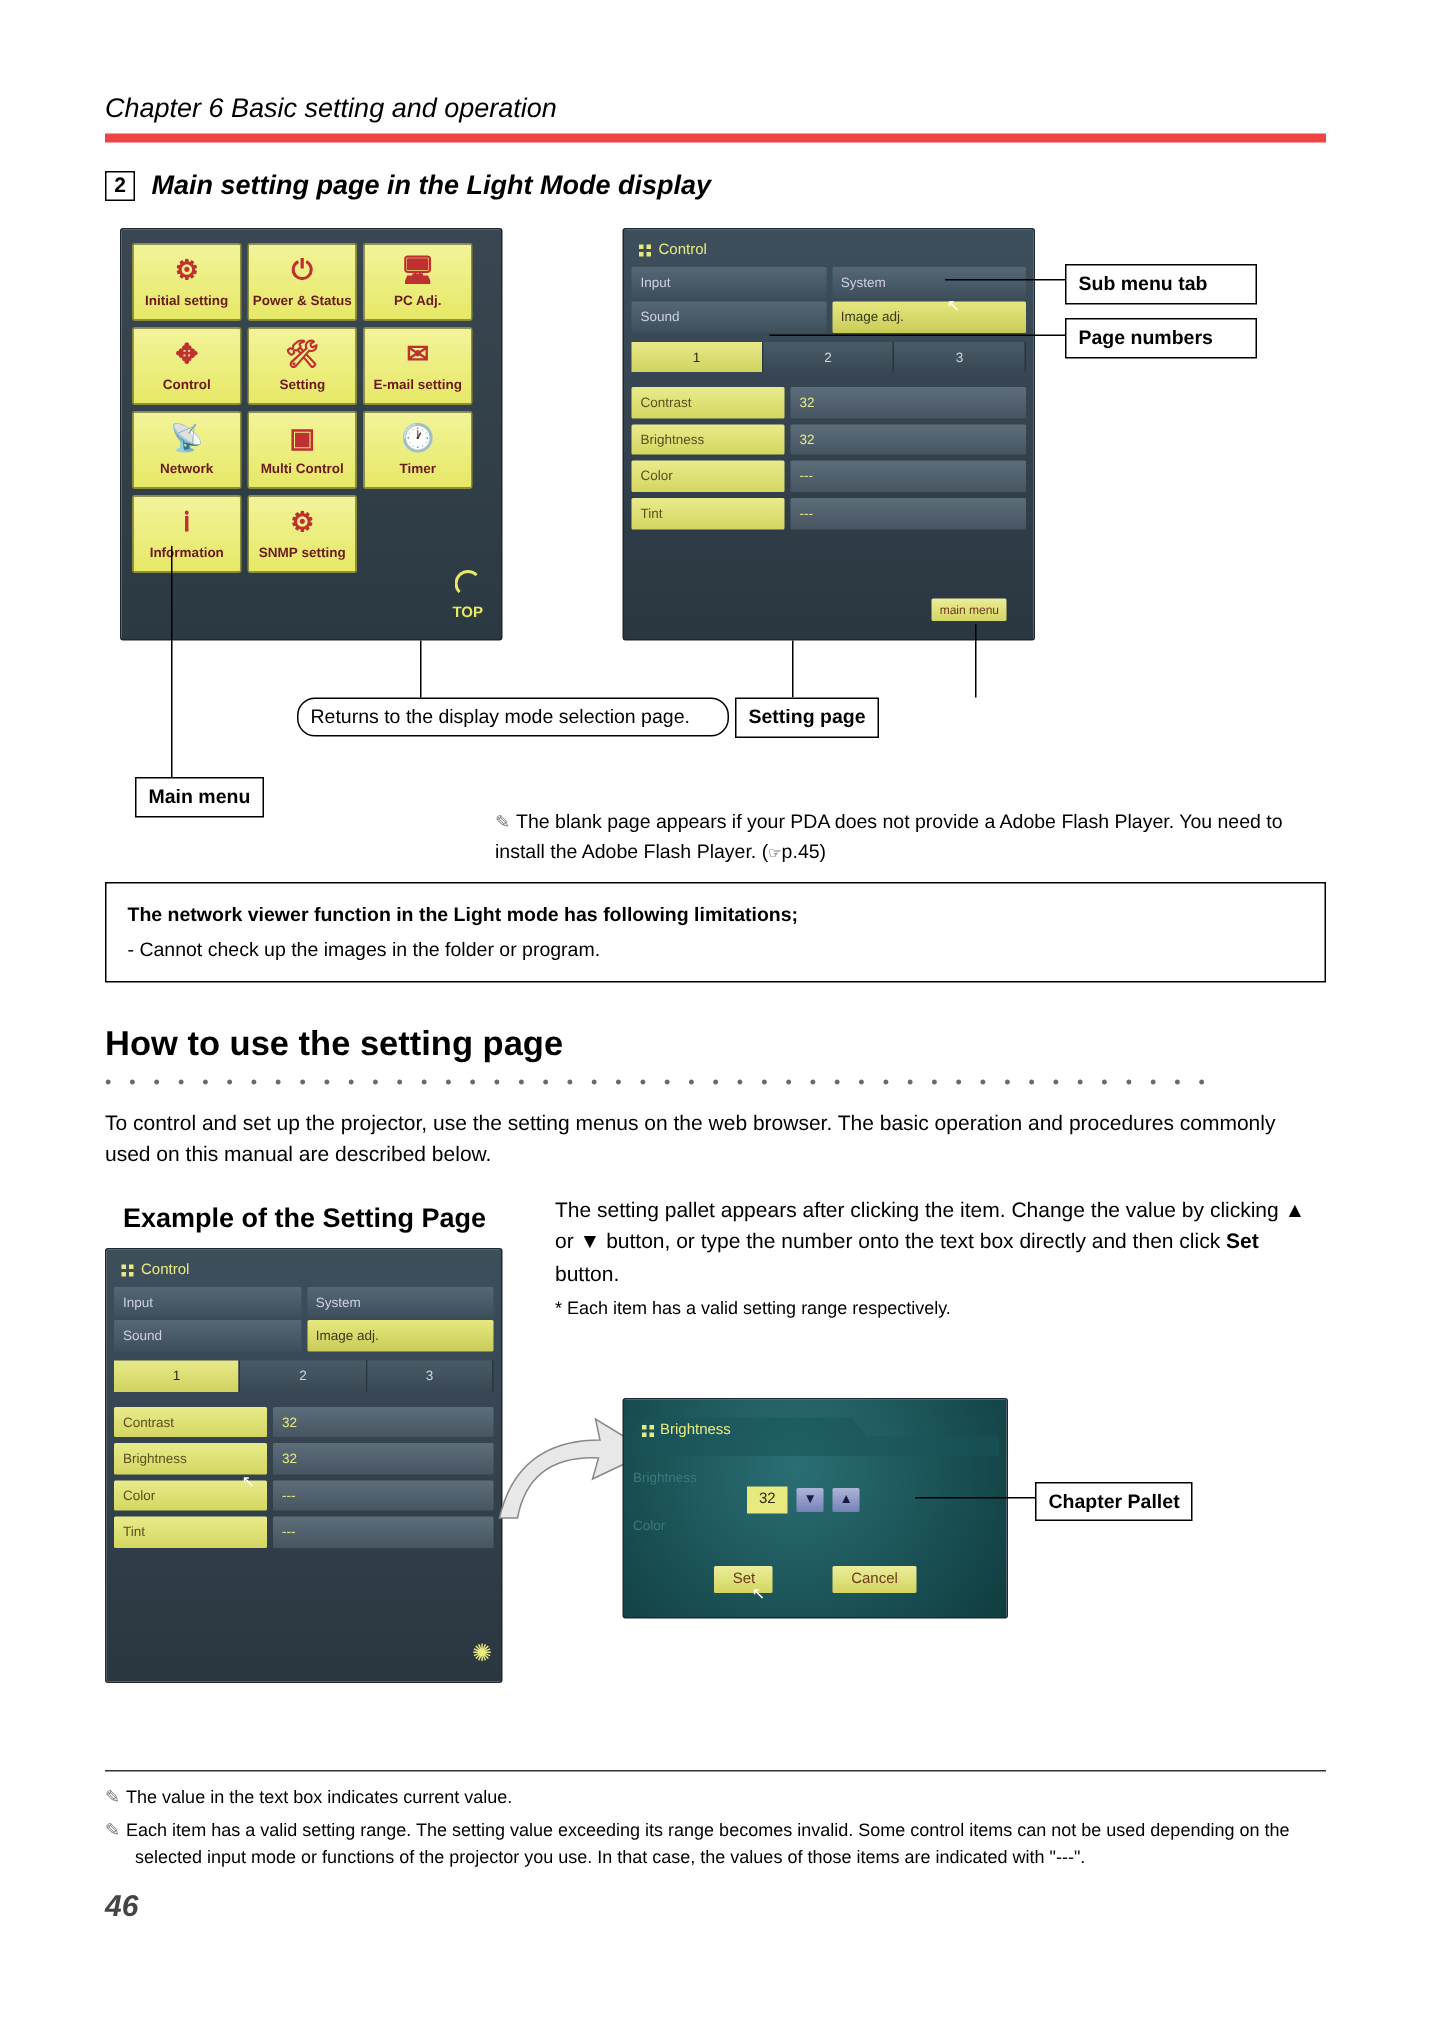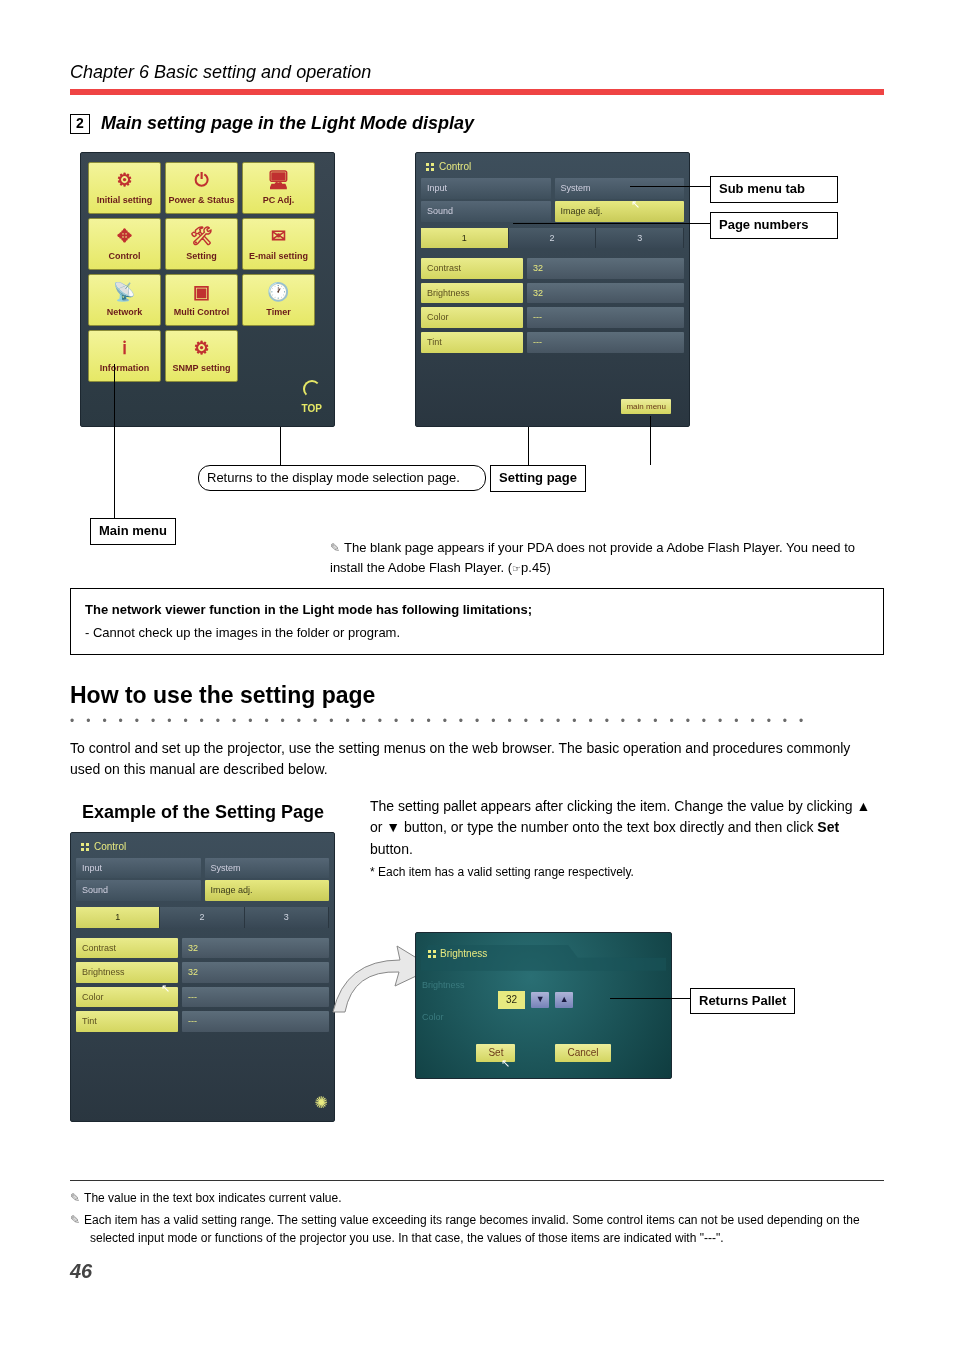--- a/index.html
+++ b/index.html
@@ -540,21 +540,21 @@
       <div class="tri-btn">▼</div>
       <div class="tri-btn">▲</div>
     </div>
     <div class="zoom-btn-row">
       <div class="zoom-btn">Set</div>
       <div class="zoom-btn">Cancel</div>
     </div>
     <span class="cursor-icon" style="bottom:6px;left:85px;">↖</span>
   </div>
   <div class="line" style="top:198px;left:540px;width:80px;height:1px;"></div>
-  <div class="callout bold" style="top:188px;left:620px;">Returns Pallet</div>
+  <div class="callout bold" style="top:188px;left:620px;">Chapter Pallet</div>
 </div>
 
 <div class="footnotes">
   <p><span class="pencil-ico"></span><span>The value in the text box indicates current value.</span></p>
   <p><span class="pencil-ico"></span><span>Each item has a valid setting range. The setting value exceeding its range becomes invalid. Some control items can not be used depending on the selected input mode or functions of the projector you use. In that case, the values of those items are indicated with "---".</span></p>
 </div>
 
 <div class="page-num">46</div>
 
 </body></html>

